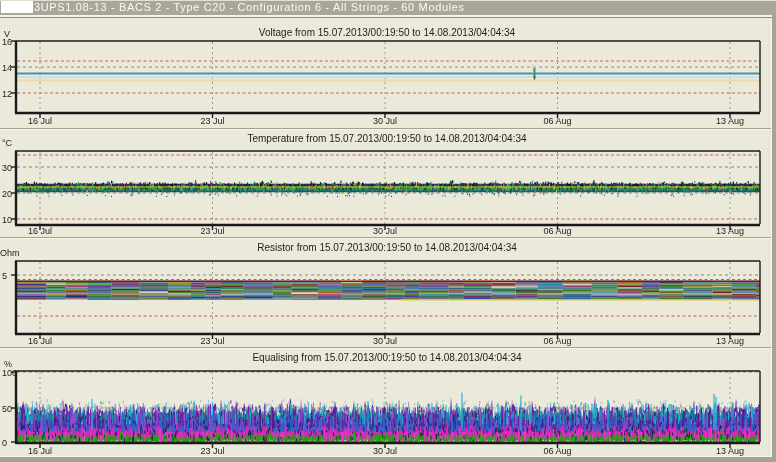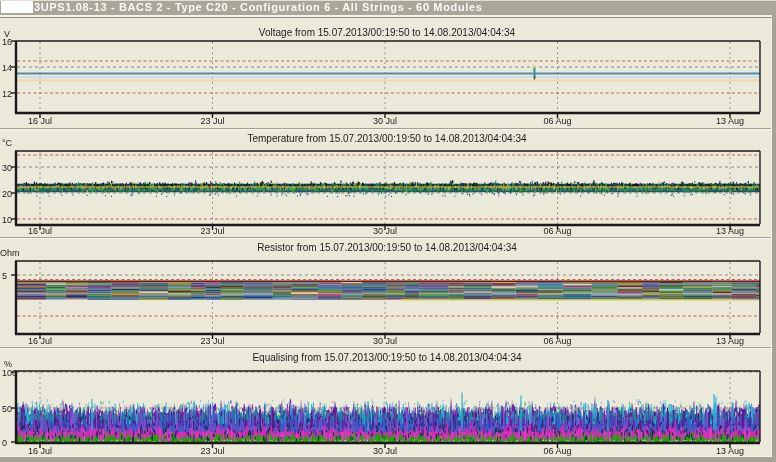--- a/index.html
+++ b/index.html
@@ -1,21 +1,21 @@
 <!DOCTYPE html>
 <html><head>
 <meta charset="utf-8">
 <style>
   html,body{margin:0;padding:0;}
   #win{position:relative;width:776px;height:462px;background:#ebe9da;
        font-family:"Liberation Sans",sans-serif;overflow:hidden;}
   #titlebar{position:absolute;left:0;top:0;width:776px;height:15px;
        background:#a9a69a;border-top:1px solid #e2dfd2;box-sizing:border-box;}
   #titletext{position:absolute;left:34px;top:1px;height:13px;line-height:13px;
-       font-size:11px;font-weight:bold;color:#fcfbf3;letter-spacing:0.65px;white-space:nowrap;}
+       font-size:11px;font-weight:normal;color:#fcfbf3;letter-spacing:0.65px;white-space:nowrap;}
   #whitebox{position:absolute;left:1px;top:1px;width:32px;height:12px;background:#ffffff;}
   #hl1{position:absolute;left:0;top:15px;width:776px;height:2px;background:#f6f4e6;}
   #hl2{position:absolute;left:0;top:17px;width:776px;height:1px;background:#8f8d80;}
   .sep{position:absolute;left:0;width:772px;height:1px;background:#a3a193;}
   .sepl{position:absolute;left:0;width:772px;height:1px;background:#f8f6ea;}
   #rframe{position:absolute;right:0;top:15px;width:4px;height:447px;background:#a5a396;}
   #rhl{position:absolute;right:4px;top:18px;width:1px;height:444px;background:#f8f6ea;}
   #bframe{position:absolute;left:0;bottom:0;width:776px;height:5px;background:#a5a396;}
   #bhl{position:absolute;left:0;bottom:5px;width:772px;height:1px;background:#f8f6ea;}
 </style>

